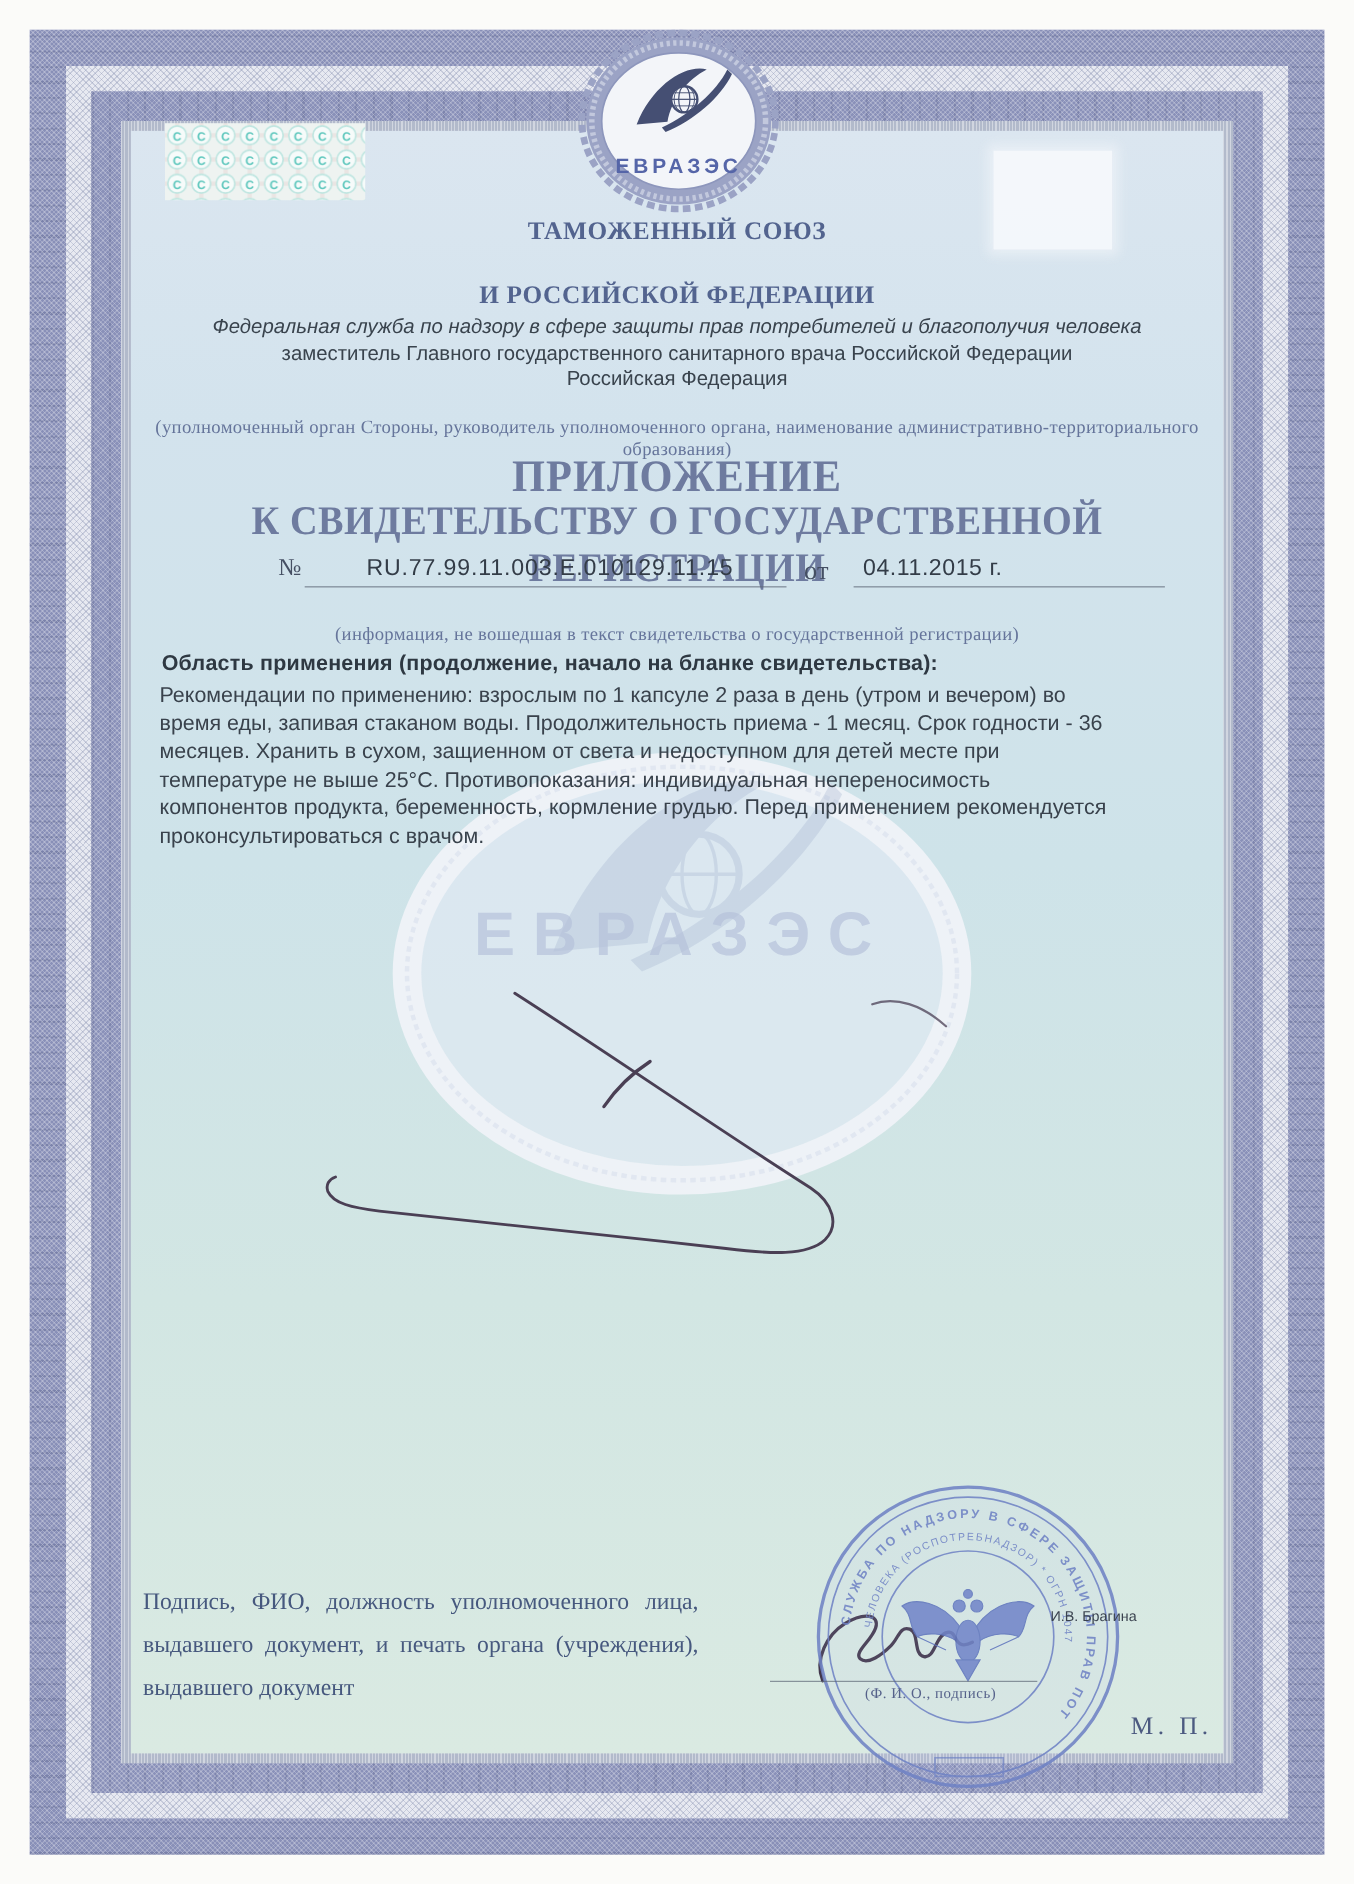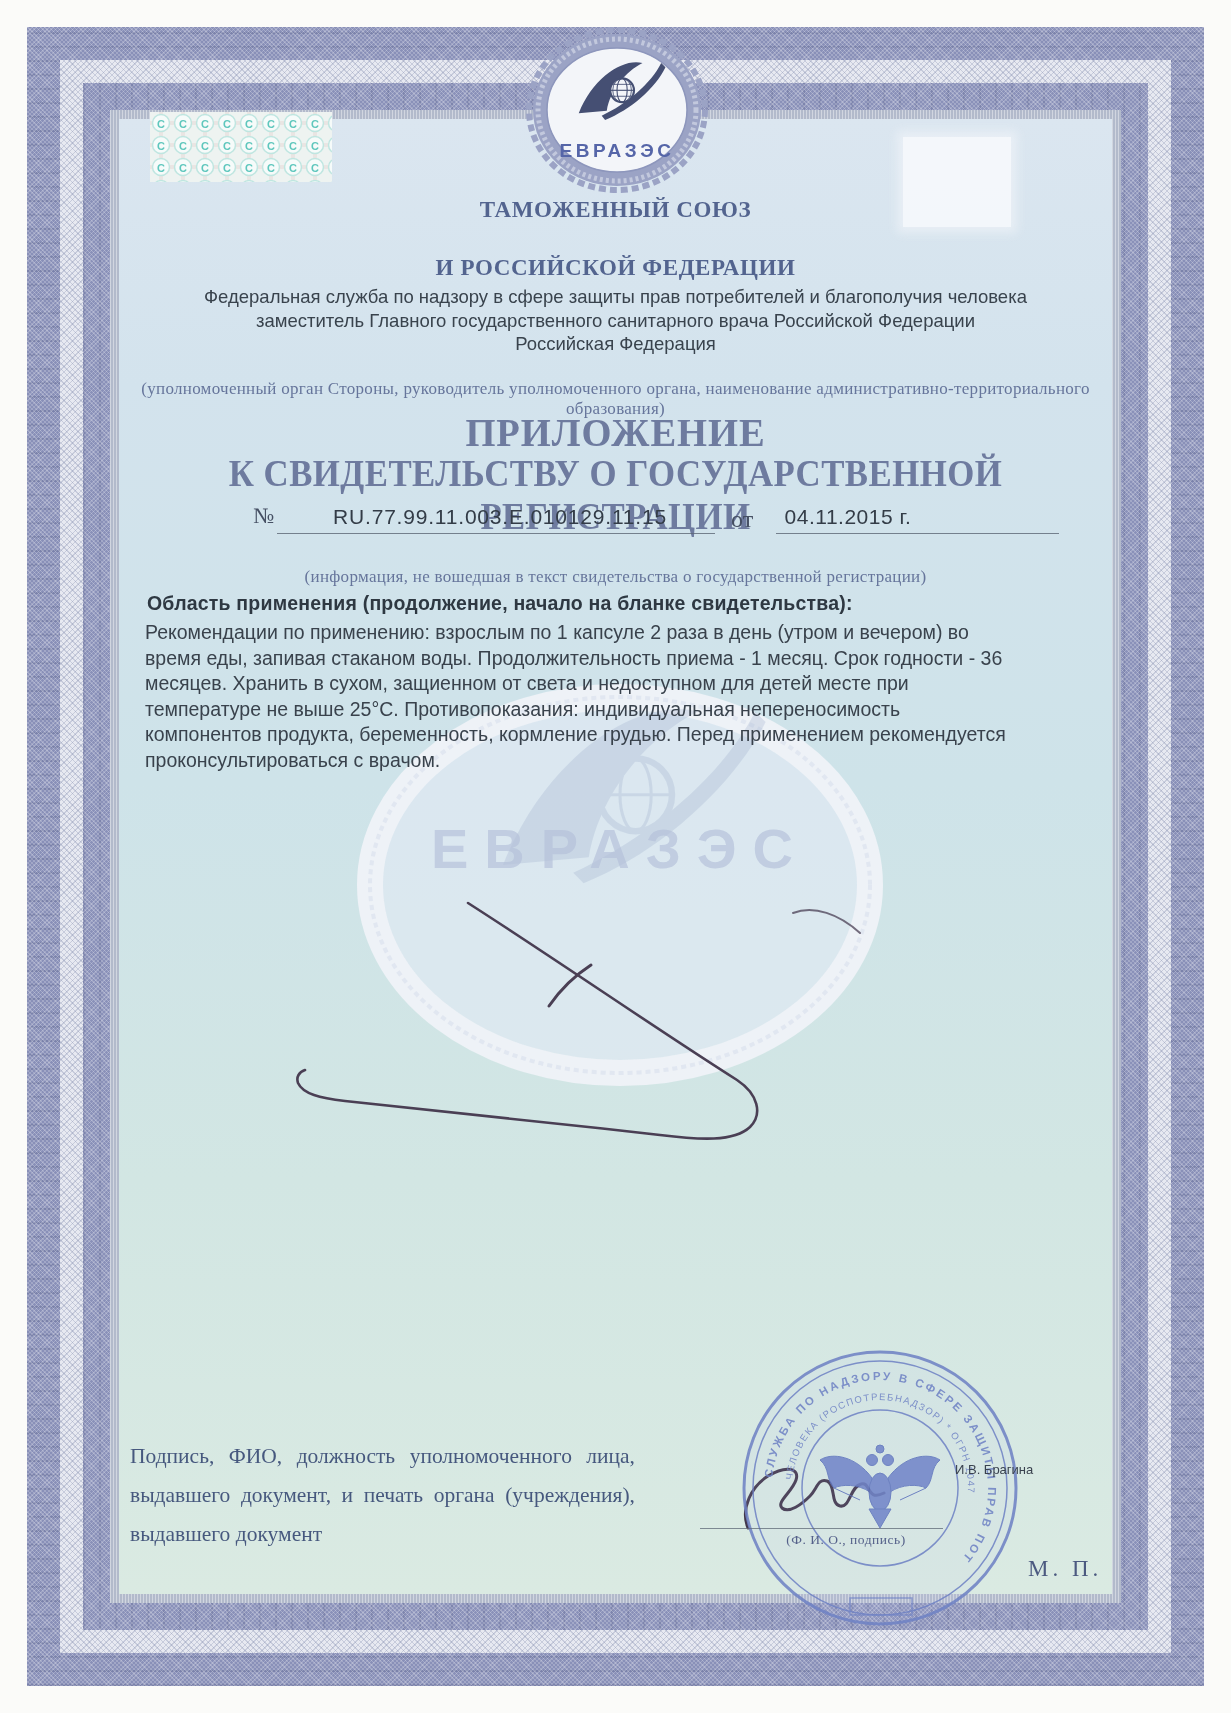--- a/index.html
+++ b/index.html
@@ -30,21 +30,21 @@
   .cpattern{position:absolute; left:150px; top:112px; width:182px; height:70px;}
   .wpatch{position:absolute; left:903px; top:137px; width:108px; height:90px;
       background:rgba(246,248,252,.9); box-shadow:0 0 10px 6px rgba(246,248,252,.55);}
   
   .ctr{position:absolute; left:119px; width:993px; text-align:center;}
   .serifhead{font-family:"Liberation Serif", serif; font-weight:bold; color:#53648f; letter-spacing:.6px;}
   .h1{top:197px; font-size:23px;}
   .h2{top:226px; font-size:23px;}
   .h3{top:255px; font-size:23px;}
   .auth{font-size:18.5px; color:#39434d;}
-  .a1{top:286px;} .a2{top:310px;} .a3{top:333px;}
+  .a1{top:286px;font-style:italic;} .a2{top:310px;} .a3{top:333px;}
   .smallcap{font-family:"Liberation Serif", serif; font-size:17px; color:#66759b; letter-spacing:.3px;}
   .cap1{top:379px;}
   .title{font-family:"Liberation Serif", serif; font-weight:bold; color:#6e7b9f; transform:scaleX(.94); transform-origin:50% 50%;}
   .t1{top:408px; font-size:41px; letter-spacing:1px;}
   .t2{top:452px; font-size:37px; letter-spacing:.5px;}
   .numlabel{position:absolute; font-family:"Liberation Serif", serif; font-size:22px; color:#454f63;}
   .no{left:253px; top:503px;}
   .ot{left:731px; top:506px; font-size:24px;}
   .numval{position:absolute; left:290px; top:505px; width:420px; text-align:center;
       font-size:21px; letter-spacing:.8px; color:#333c47;}

